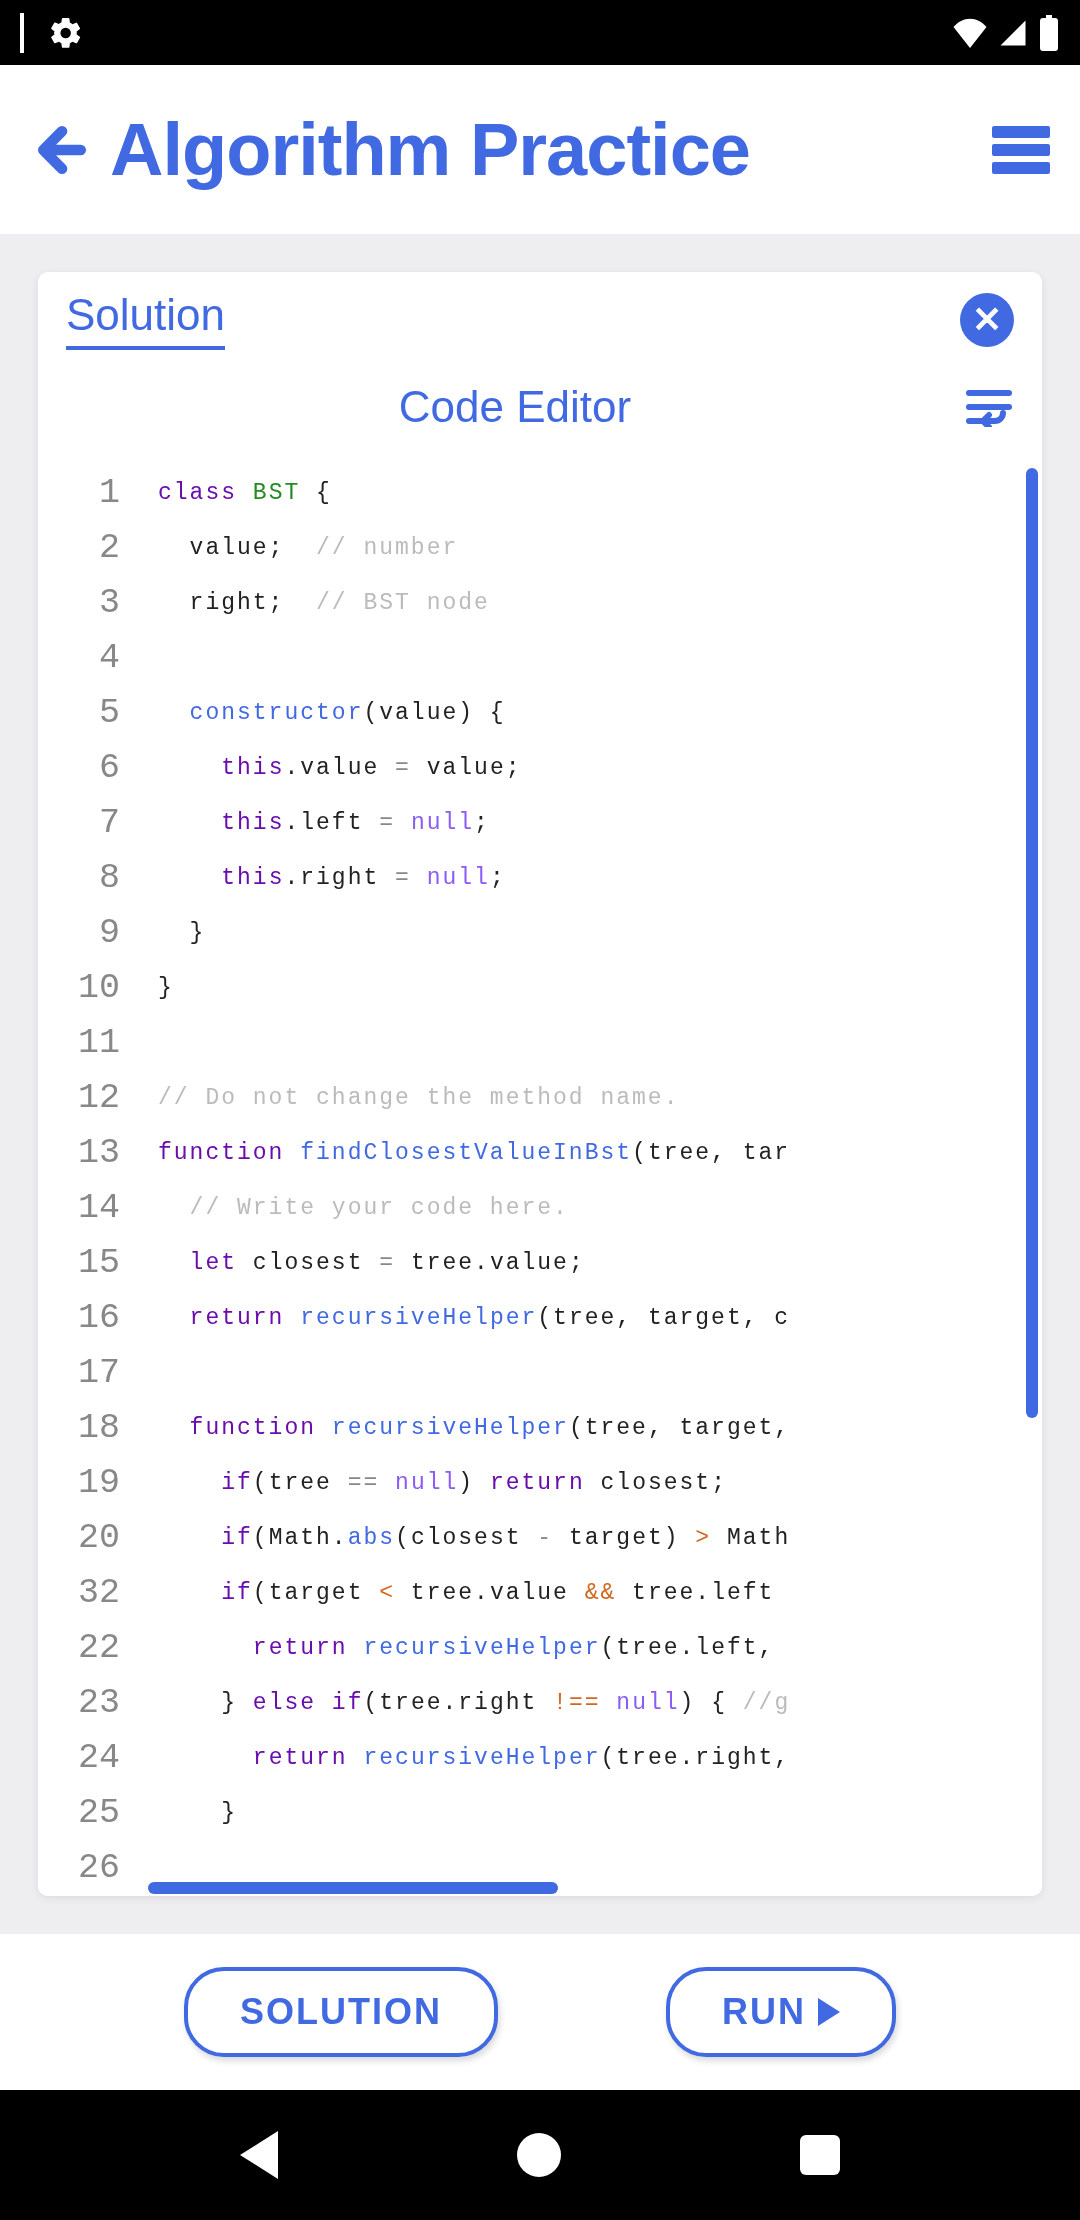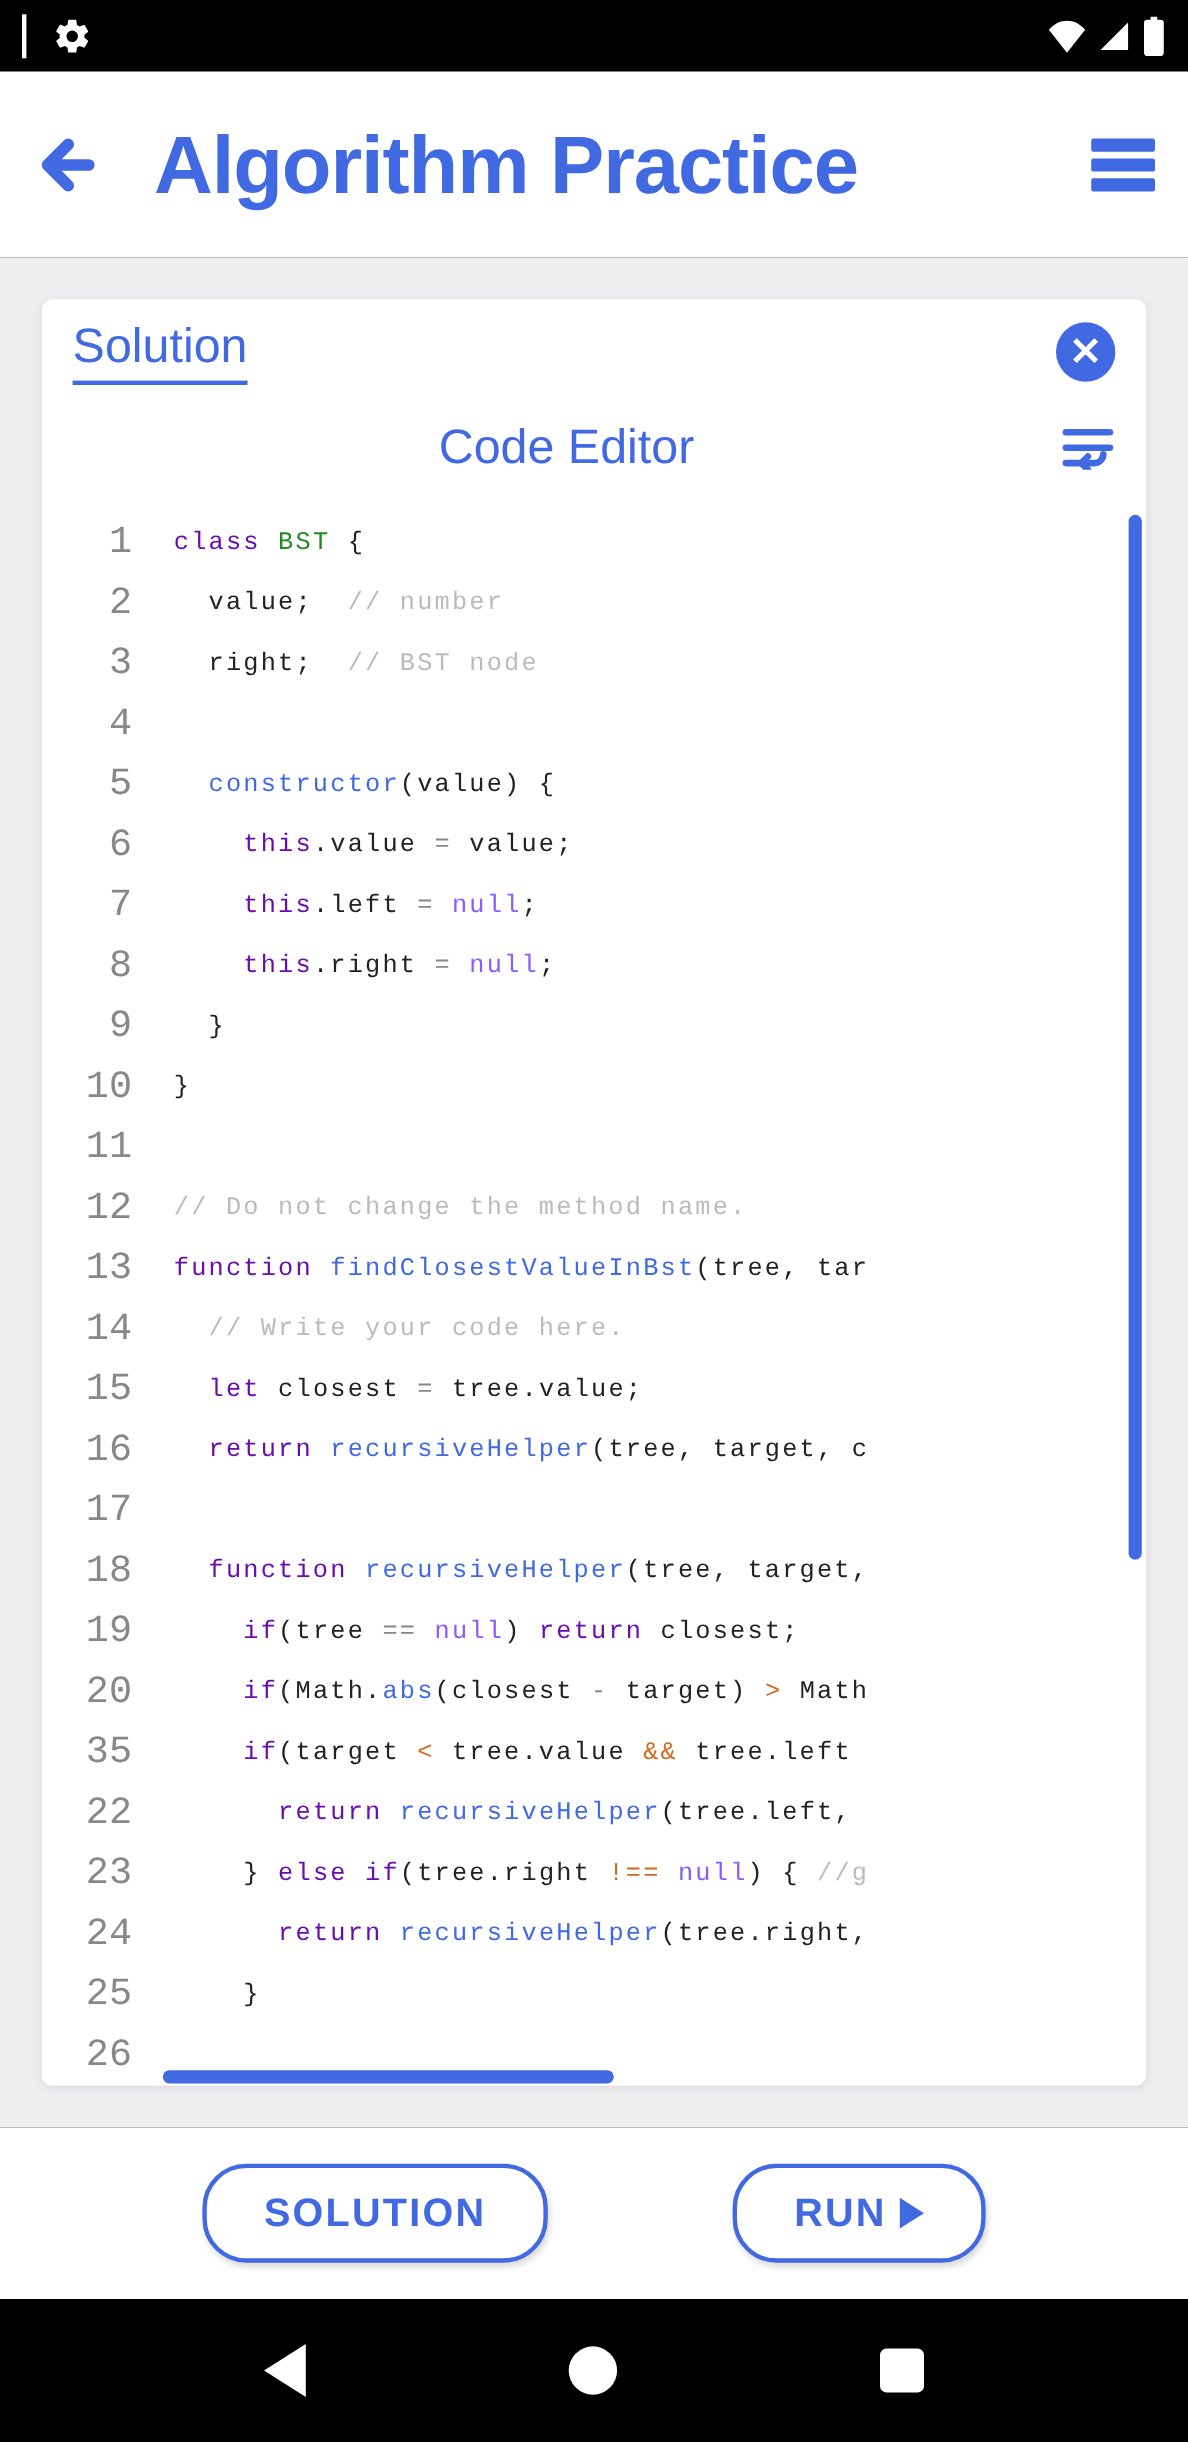--- a/index.html
+++ b/index.html
@@ -7,21 +7,21 @@
   .screen { width: 1080px; height: 2220px; display: flex; flex-direction: column; }
   
   
   .status-bar { height: 66px; background: #000; display: flex; align-items: center; justify-content: space-between; padding: 0 20px; color: #fff; }
   .status-left { display: flex; align-items: center; gap: 24px; }
   .status-right { display: flex; align-items: center; gap: 8px; }
   .status-divider { width: 4px; height: 40px; background: #fff; }
   .gear-icon { width: 36px; height: 36px; }
   
   
-  .app-header { height: 172px; background: #fff; display: flex; align-items: center; padding: 0 30px; gap: 46px; }
+  .app-header { height: 172px; background: #fff; display: flex; align-items: center; padding: 0 30px; gap: 16px; }
   .back-arrow { width: 64px; height: 64px; color: #4169e1; flex-shrink: 0; }
   .app-title { font-size: 74px; font-weight: 700; color: #4169e1; flex: 1; letter-spacing: -1px; }
   .hamburger { width: 58px; height: 48px; display: flex; flex-direction: column; justify-content: space-between; }
   .hamburger div { height: 12px; background: #4169e1; border-radius: 2px; }
   
   
   .content { flex: 1; background: #eeeef0; padding: 38px; display: flex; flex-direction: column; position: relative; }
   .card { background: #fff; border-radius: 10px; flex: 1; display: flex; flex-direction: column; overflow: hidden; box-shadow: 0 2px 8px rgba(0,0,0,0.08); }
   
   
@@ -133,21 +133,21 @@
             <div class="gutter-line">11</div>
             <div class="gutter-line">12</div>
             <div class="gutter-line">13</div>
             <div class="gutter-line">14</div>
             <div class="gutter-line">15</div>
             <div class="gutter-line">16</div>
             <div class="gutter-line">17</div>
             <div class="gutter-line">18</div>
             <div class="gutter-line">19</div>
             <div class="gutter-line">20</div>
-            <div class="gutter-line">35</div>
+            <div class="gutter-line">32</div>
             <div class="gutter-line">22</div>
             <div class="gutter-line">23</div>
             <div class="gutter-line">24</div>
             <div class="gutter-line">25</div>
             <div class="gutter-line">26</div>
           </div>
         <div class="code-area" id="code">
             <div class="code-line"><span class="kw">class</span><span class="txt"> </span><span class="cls">BST</span><span class="txt"> {</span></div>
             <div class="code-line"><span class="txt">  value;  </span><span class="cm">// number</span></div>
             <div class="code-line"><span class="txt">  right;  </span><span class="cm">// BST node</span></div>

